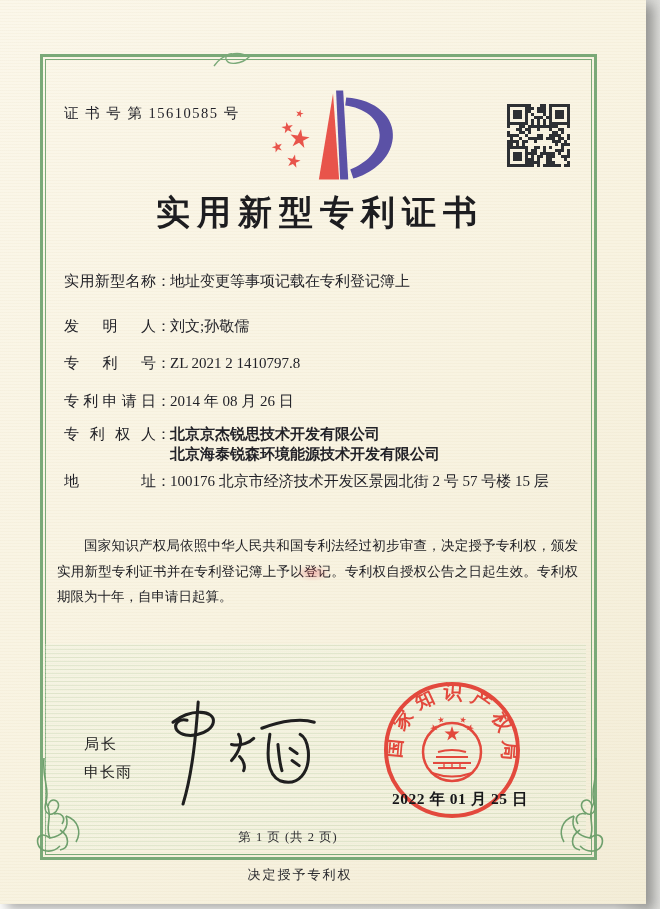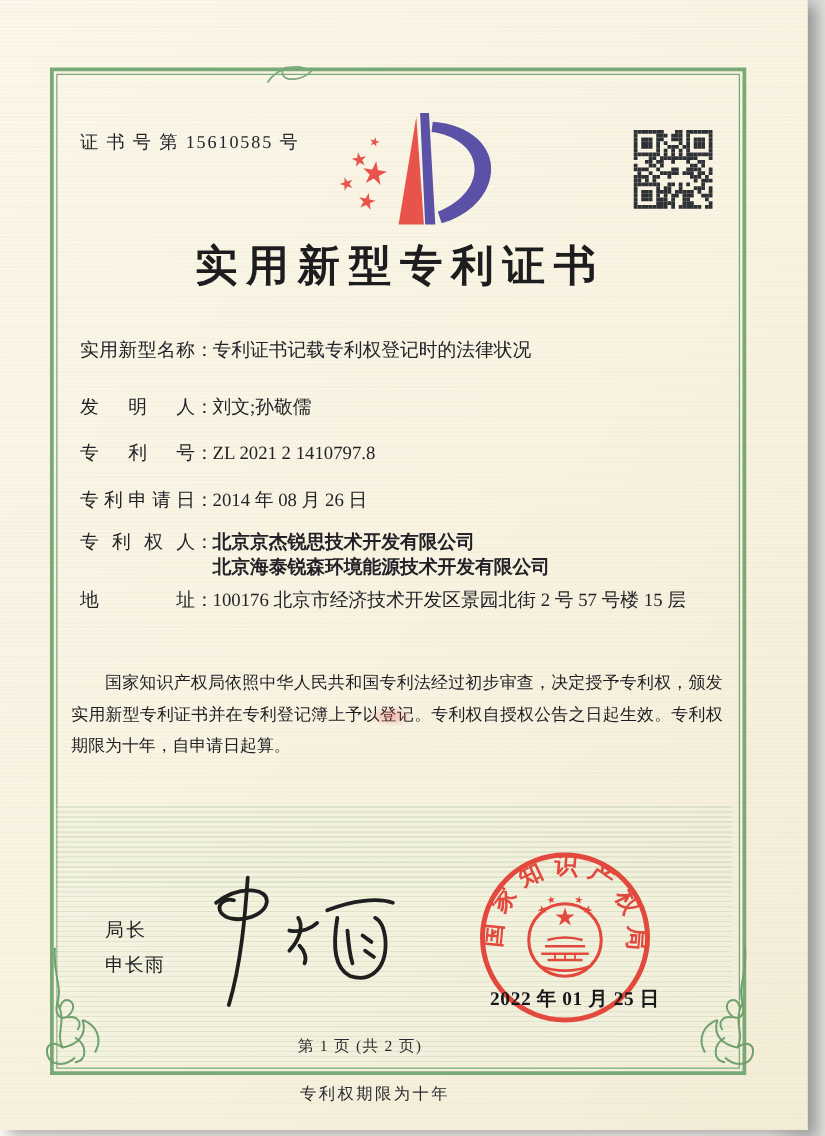--- a/index.html
+++ b/index.html
@@ -359,21 +359,21 @@
       <i style="left:45px;top:60px"></i>
       <i style="left:48px;top:60px"></i>
       <i style="left:51px;top:60px"></i>
       <i style="left:57px;top:60px"></i>
       <i style="left:60px;top:60px"></i>
     </div>
 
   <div class="title">实用新型专利证书</div>
 
   <div class="row" style="top:271px">
-    <span class="lbl">实用新型名称</span><span class="colon">：</span><span class="val">专利证书记载专利权登记时的法律状况</span>
+    <span class="lbl">实用新型名称</span><span class="colon">：</span><span class="val">地址变更等事项记载在专利登记簿上</span>
   </div>
   <div class="row" style="top:316px">
     <span class="lbl">发明人</span><span class="colon">：</span><span class="val">刘文;孙敬儒</span>
   </div>
   <div class="row" style="top:353px">
     <span class="lbl">专利号</span><span class="colon">：</span><span class="val">ZL 2021 2 1410797.8</span>
   </div>
   <div class="row" style="top:391px">
     <span class="lbl">专利申请日</span><span class="colon">：</span><span class="val">2014 年 08 月 26 日</span>
   </div>
@@ -428,21 +428,21 @@
         <path d="M61,91 L99,91"></path>
         <path d="M66,96 L94,96"></path>
         <path d="M72,91 L72,96 M80,91 L80,96 M88,91 L88,96" stroke-width="1.4"></path>
         <path d="M60,101 Q80,108 100,101"></path>
       </g>
     </g>
   </svg>
   <div class="seal-date">2022 年 01 月 25 日</div>
 
   <div class="page-info">第 1 页 (共 2 页)</div>
-  <div class="back-note">专利权期限为十年</div>
+  <div class="back-note">决定授予专利权</div>
 
   <svg class="orn" style="left:212px;top:48px;width:40px;height:26px" viewBox="0 0 40 26">
     <path d="M2,18 C10,6 26,2 37,9 C30,16 16,18 14,11 C13,6 20,4 24,8" fill="none" stroke="#7aa978" stroke-width="1.4"></path>
   </svg>
   <svg class="orn" style="left:36px;top:758px;width:56px;height:96px" viewBox="0 0 56 96">
     <g fill="none" stroke="#6fa06d" stroke-width="1.6">
       <path d="M8,0 C6,22 14,30 10,44 C6,58 18,60 22,50 C25,42 14,38 12,48"></path>
       <path d="M10,44 C18,60 8,68 14,80 C26,78 34,70 30,58"></path>
       <path d="M14,80 C6,74 0,78 2,86 C4,94 16,96 24,88"></path>
       <path d="M24,72 C34,78 34,90 24,92 M30,58 C42,62 46,74 40,84"></path>

